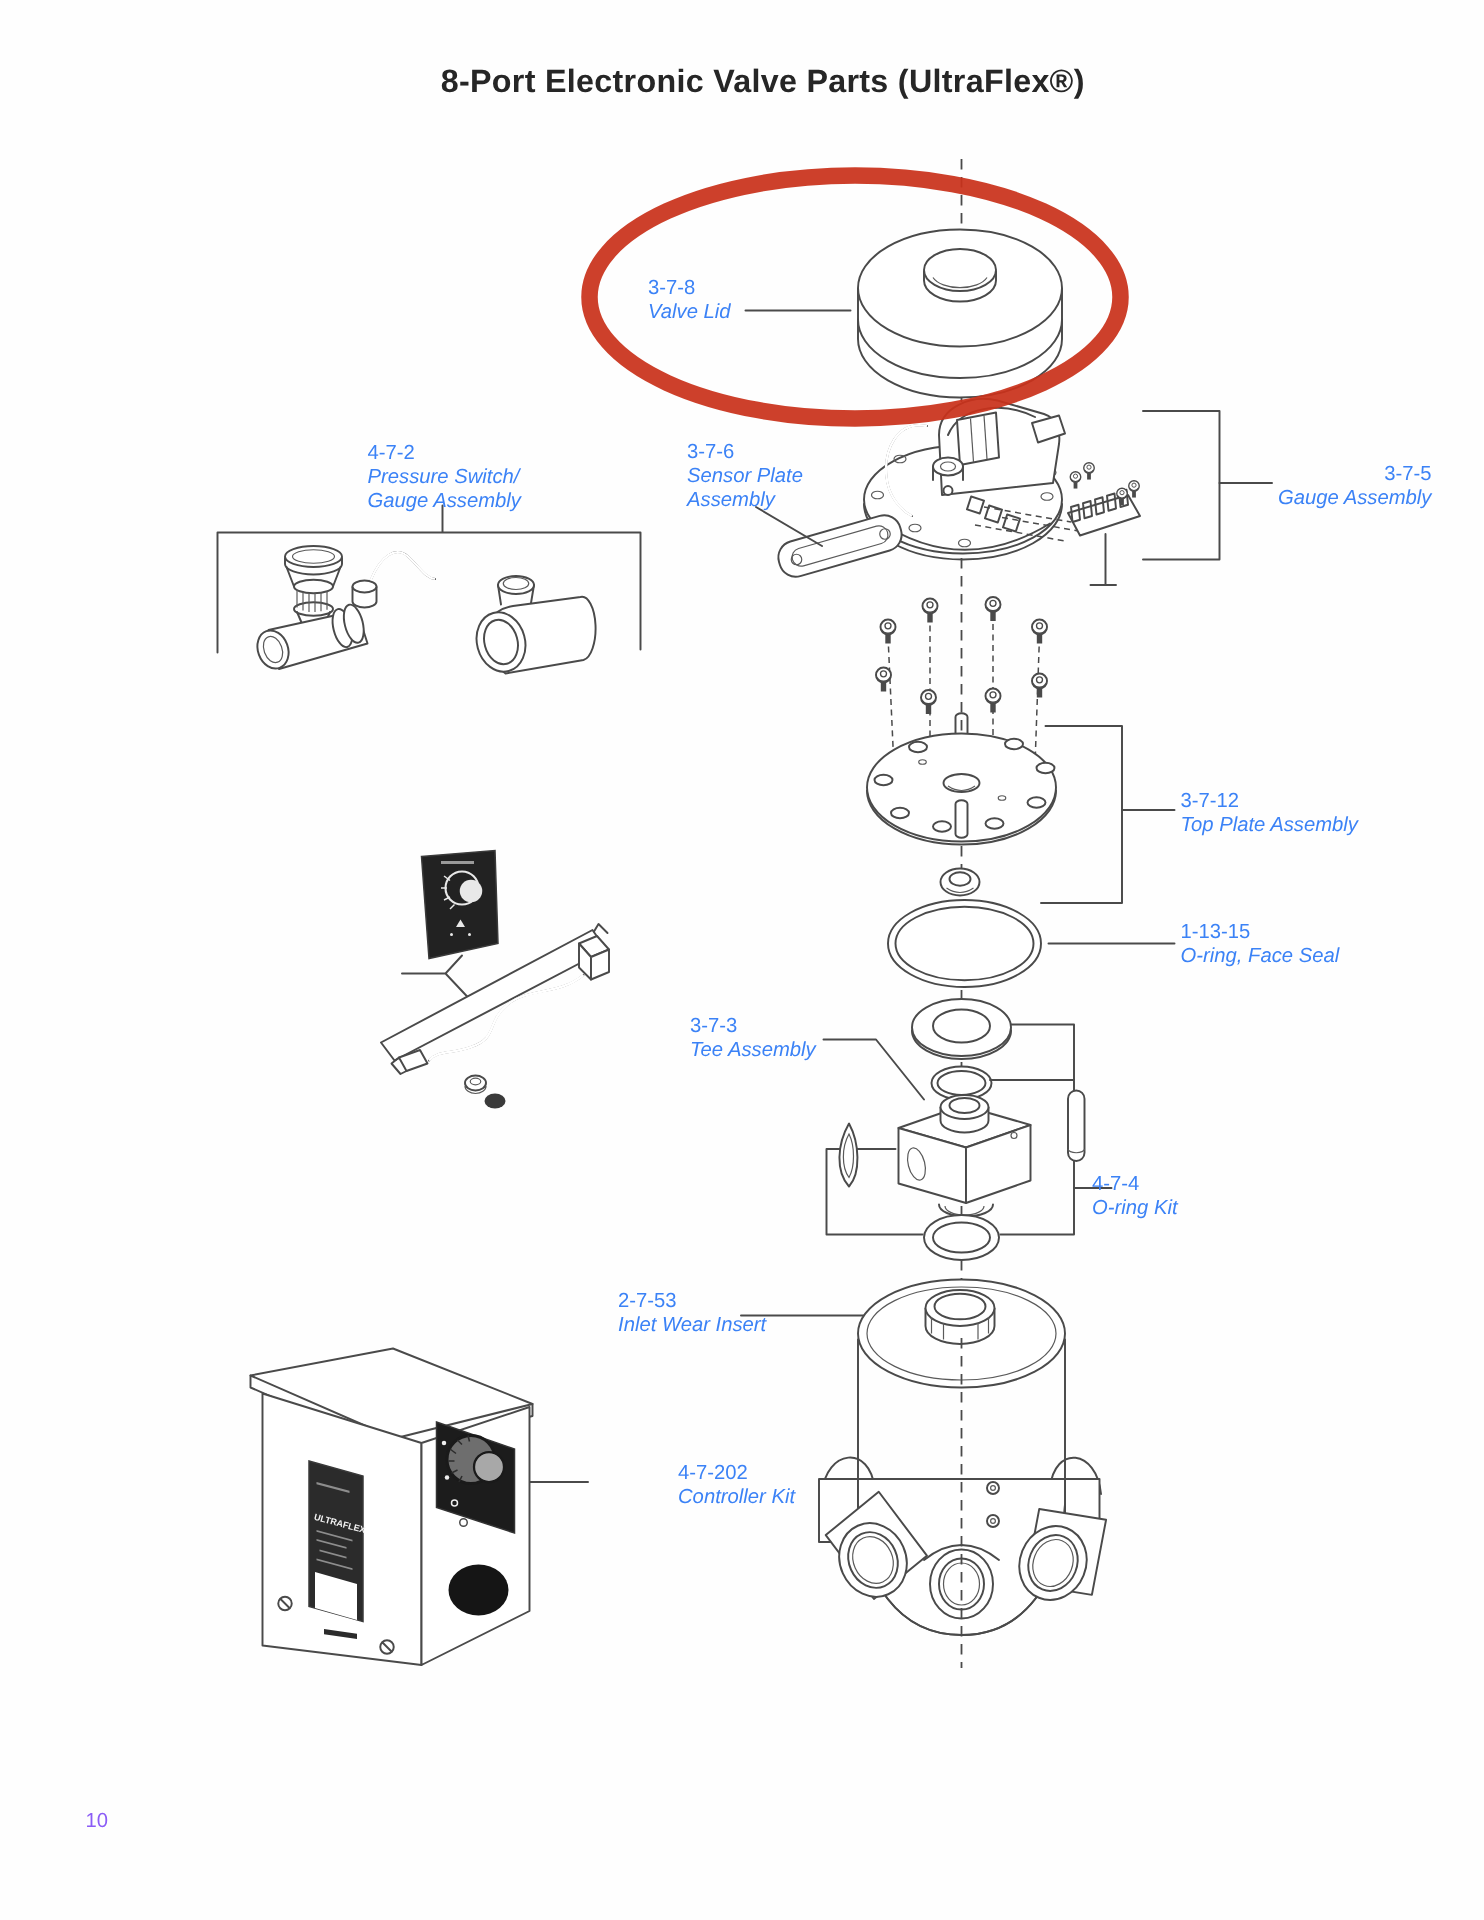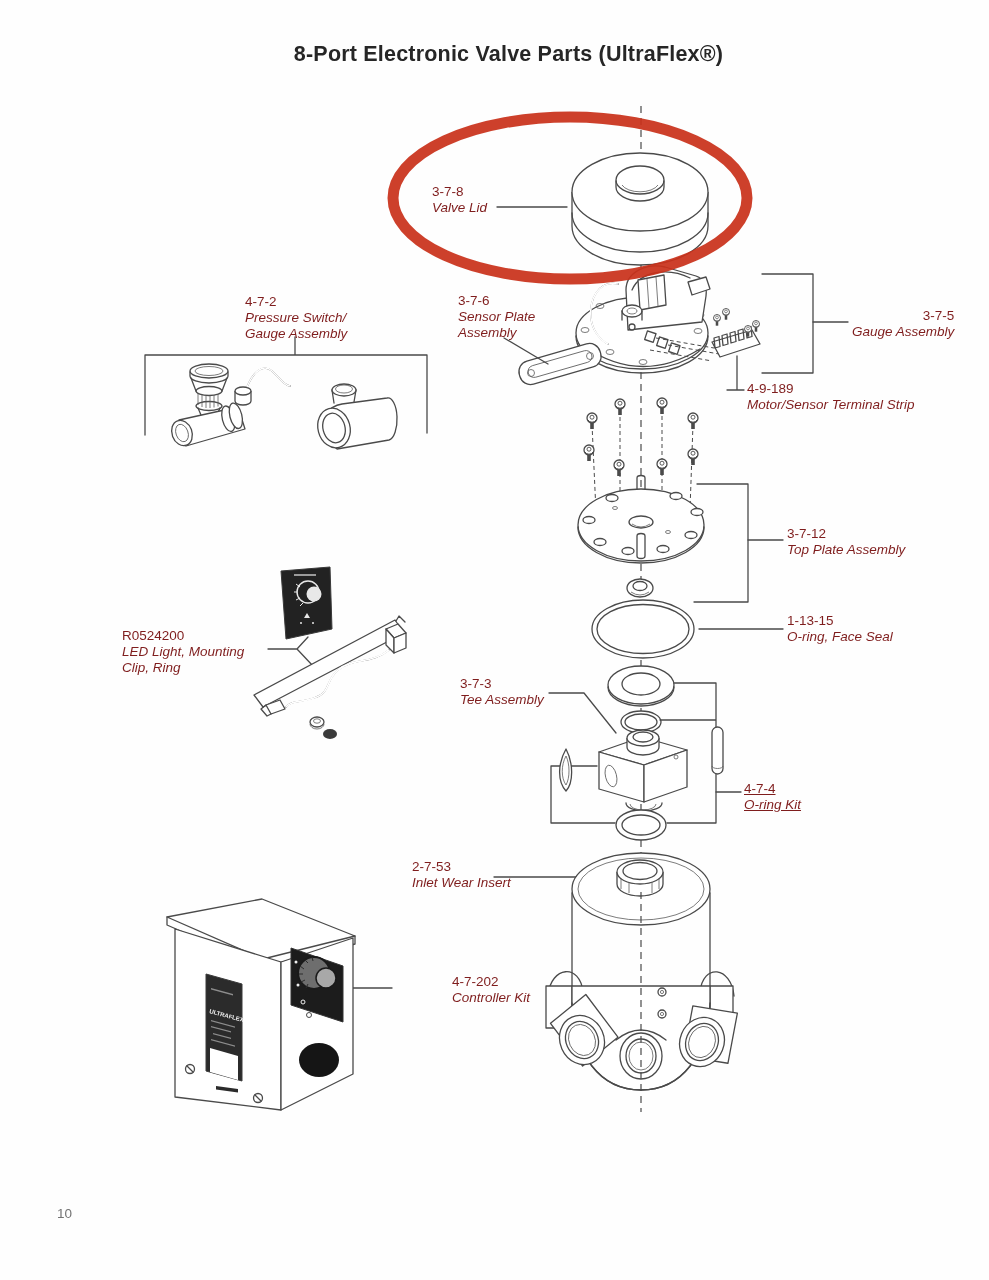--- a/index.html
+++ b/index.html
@@ -2,23 +2,23 @@
 <html><head>
 <meta charset="utf-8">
 <style>
   html,body{margin:0;padding:0;background:#ffffff;}
   .page{position:relative;width:989px;height:1280px;background:#fefefe;overflow:hidden;
         font-family:"Liberation Sans",sans-serif;color:#3b3b3b;}
   .title{position:absolute;left:0;top:42px;width:100%;text-align:center;
          font-size:21.5px;color:#262626;letter-spacing:.2px;transform:translateX(14px);}
   .title .tb{font-weight:bold;}
   .title .tn{font-weight:bold;}
-  .plabel{position:absolute;font-size:13.5px;line-height:16px;color:#7f1d1d;white-space:nowrap;}
+  .plabel{position:absolute;font-size:13.5px;line-height:16px;color:#3b82f6;white-space:nowrap;}
   .plabel .nm{font-style:italic;}
-  .pageno{position:absolute;left:57px;top:1206px;font-size:13.5px;color:#737373;}
+  .pageno{position:absolute;left:57px;top:1206px;font-size:13.5px;color:#8b5cf6;}
   svg.art{position:absolute;left:0;top:0;}
   
   .ln{fill:none;stroke:#4a4a4a;stroke-width:1.3;stroke-linecap:round;stroke-linejoin:round;}
   .wf{fill:#ffffff;stroke:#4a4a4a;stroke-width:1.3;stroke-linejoin:round;}
   .thin{fill:none;stroke:#5a5a5a;stroke-width:.8;}
   .dash{fill:none;stroke:#4a4a4a;stroke-width:1.2;stroke-dasharray:7 5;}
   .dash2{fill:none;stroke:#4a4a4a;stroke-width:1;stroke-dasharray:4 3;}
   .red{fill:none;stroke:#c9311b;stroke-width:11;opacity:.93;}
 </style>
 </head>
@@ -393,47 +393,38 @@
     <div class="pn">3-7-6</div>
     <div class="nm">Sensor Plate</div>
     <div class="nm">Assembly</div>
   </div>
 
   <div class="plabel" style="left:852px;top:308px;text-align:right;">
     <div class="pn">3-7-5</div>
     <div class="nm">Gauge Assembly</div>
   </div>
 
-  <div class="plabel" style="left:747px;top:381px;">
-    <div class="pn">4-9-189</div>
-    <div class="nm">Motor/Sensor Terminal Strip</div>
-  </div>
 
   <div class="plabel" style="left:787px;top:526px;">
     <div class="pn">3-7-12</div>
     <div class="nm">Top Plate Assembly</div>
   </div>
 
   <div class="plabel" style="left:787px;top:613px;">
     <div class="pn">1-13-15</div>
     <div class="nm">O-ring, Face Seal</div>
   </div>
 
-  <div class="plabel" style="left:122px;top:628px;">
-    <div class="pn">R0524200</div>
-    <div class="nm">LED Light, Mounting</div>
-    <div class="nm">Clip, Ring</div>
-  </div>
 
   <div class="plabel" style="left:460px;top:676px;">
     <div class="pn">3-7-3</div>
     <div class="nm">Tee Assembly</div>
   </div>
 
-  <div class="plabel" style="left:744px;top:781px;text-decoration:underline;">
+  <div class="plabel" style="left:728px;top:781px;">
     <div class="pn">4-7-4</div>
     <div class="nm">O-ring Kit</div>
   </div>
 
   <div class="plabel" style="left:412px;top:859px;">
     <div class="pn">2-7-53</div>
     <div class="nm">Inlet Wear Insert</div>
   </div>
 
   <div class="plabel" style="left:420px;top:974px;margin-left:32px;">

